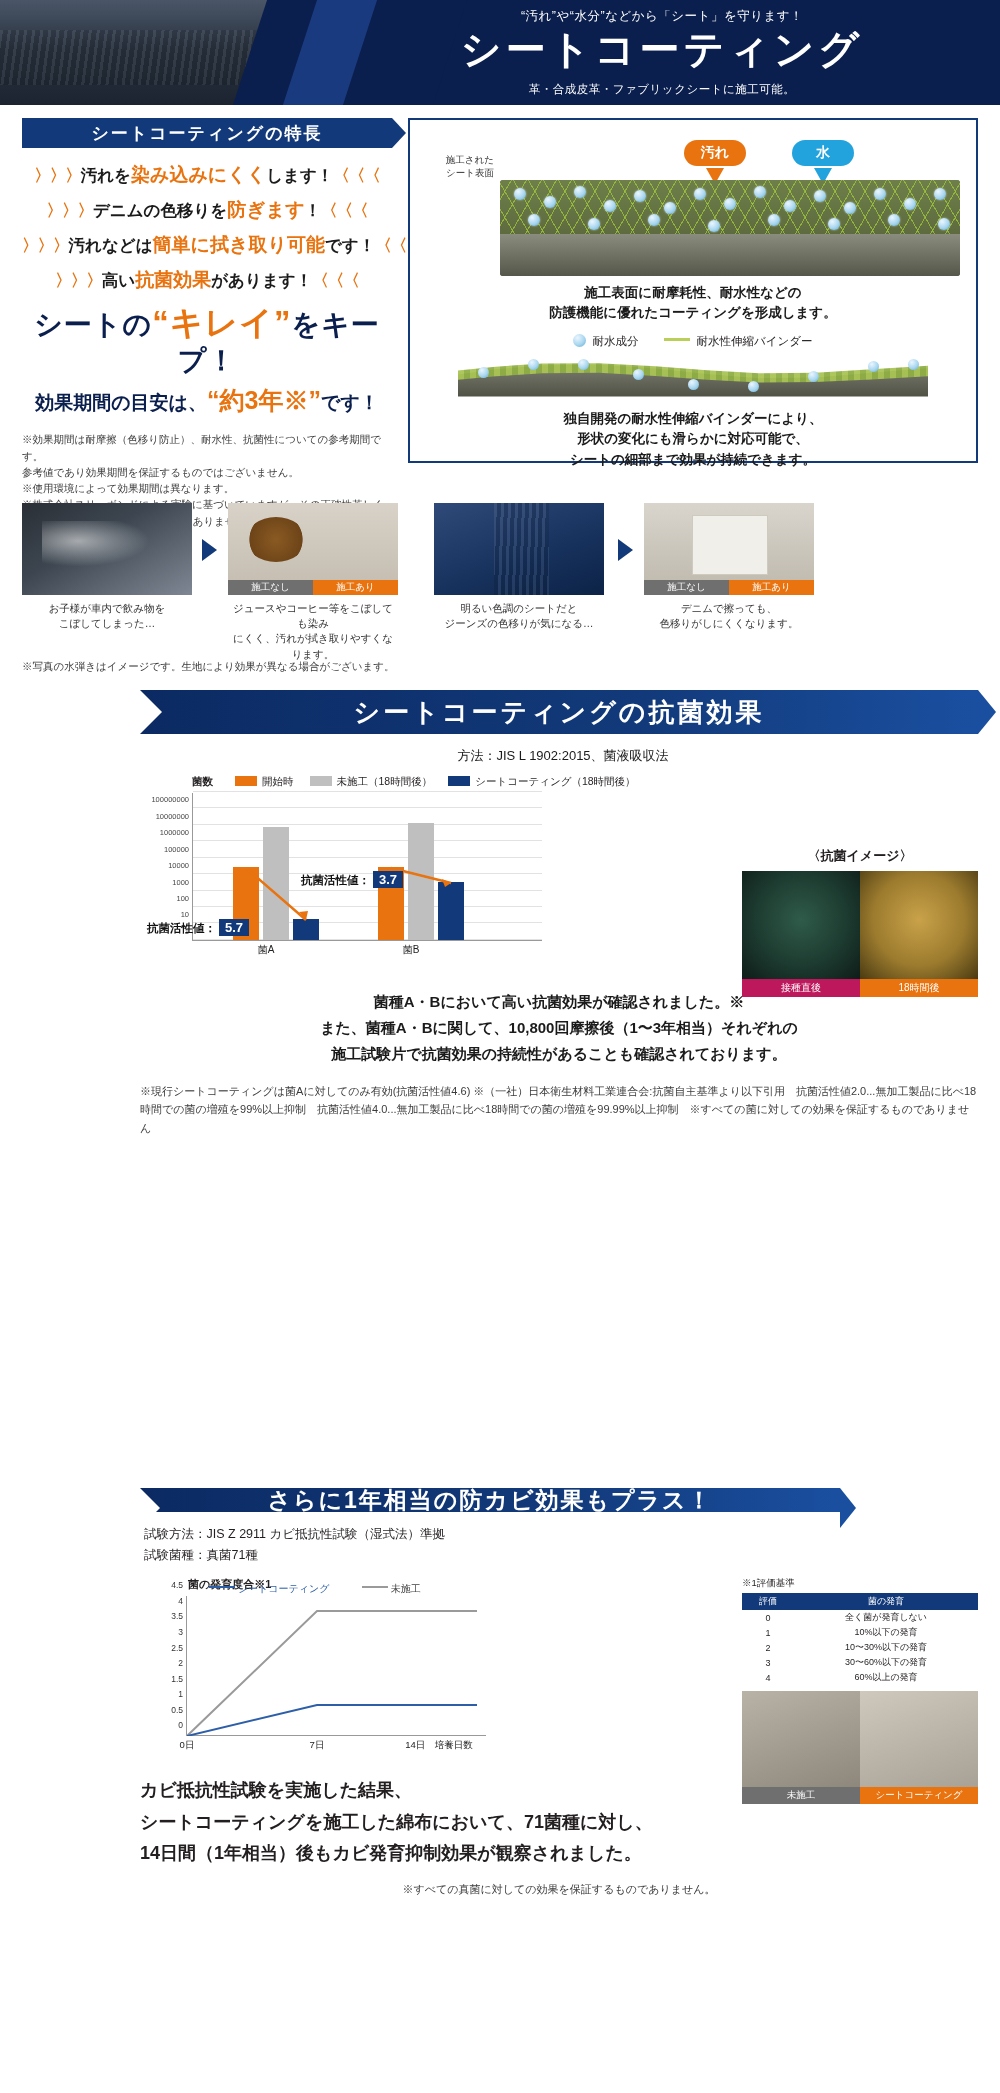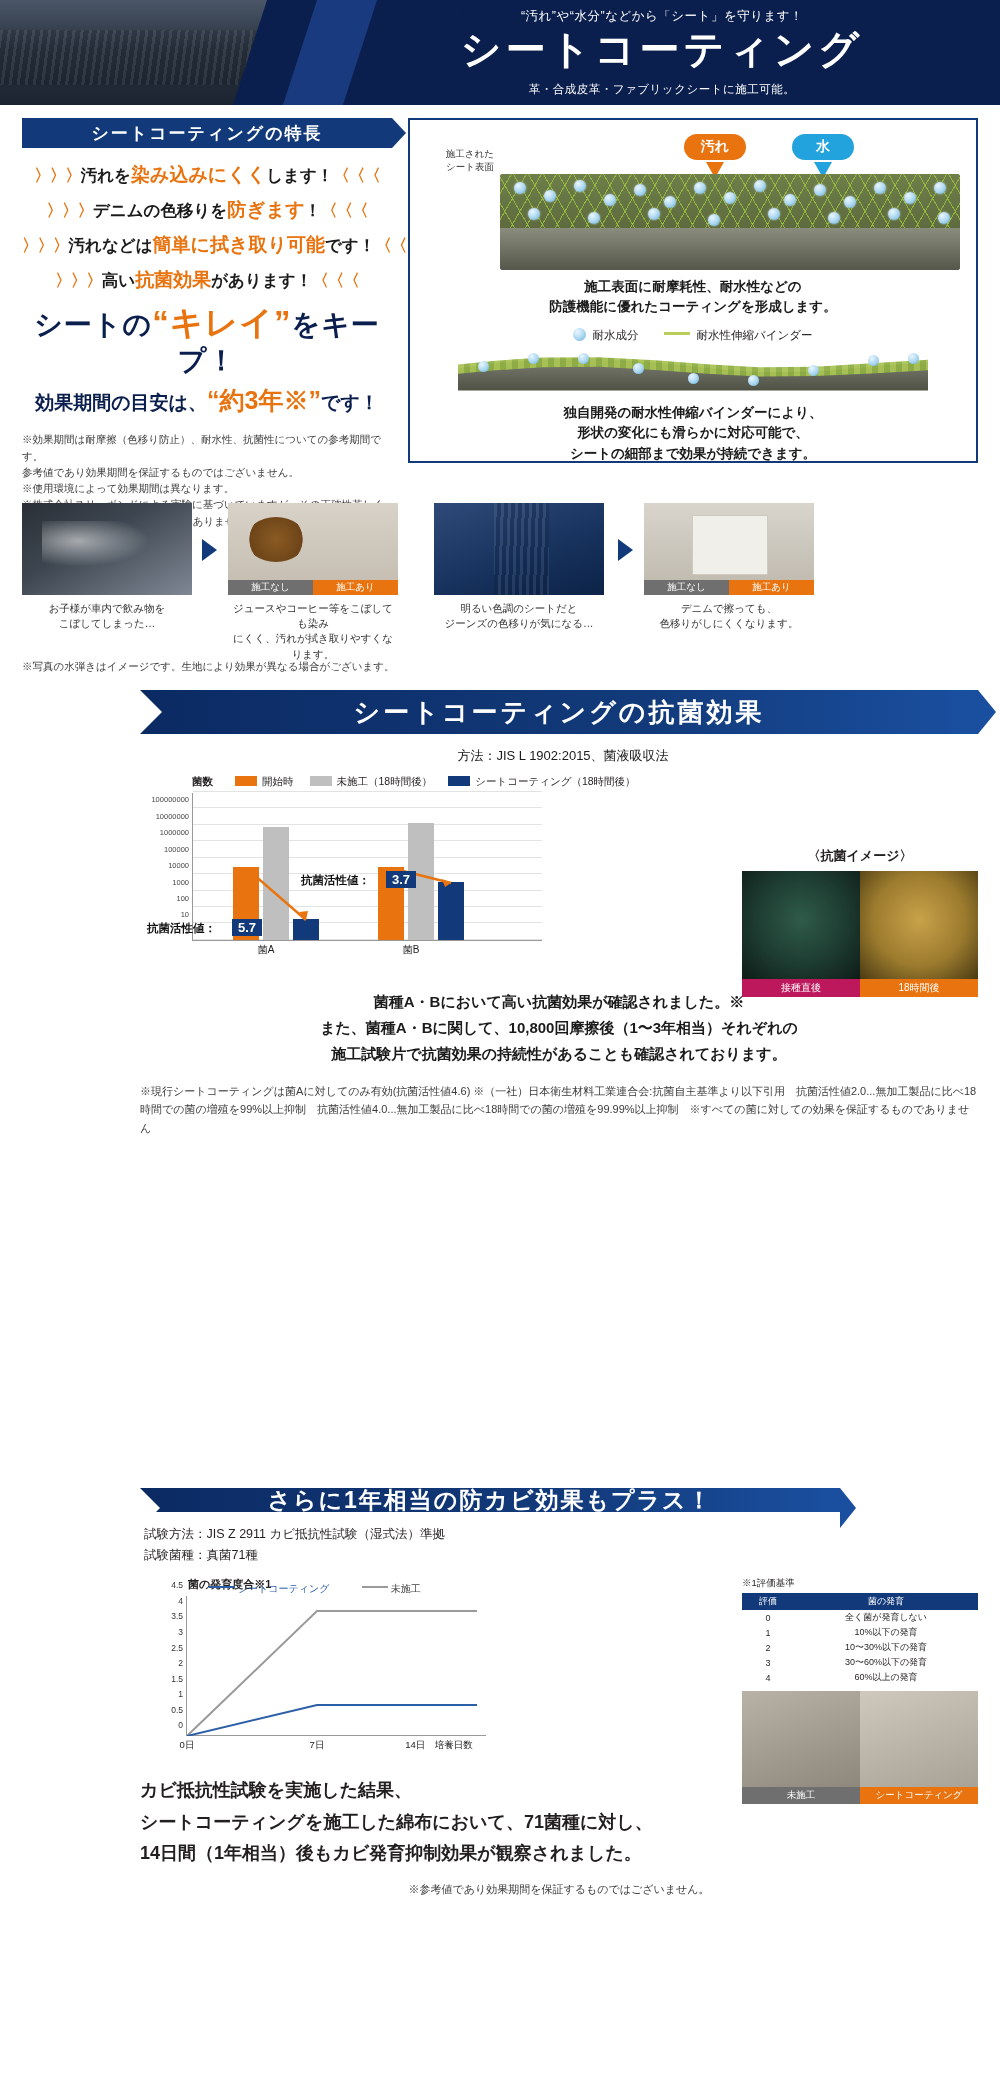--- a/index.html
+++ b/index.html
@@ -80,21 +80,21 @@
   .keep-1 { font-size:28px; font-weight:bold; color:#0b1f4e; letter-spacing:1px; line-height:1.25; }
   .keep-1 .kirei { color:#e8730f; font-size:33px; }
   .keep-2 { margin-top:6px; font-size:19px; font-weight:bold; color:#0b1f4e; }
   .keep-2 .yrs { color:#e8730f; font-size:25px; }
 
   .notes { margin-top:14px; font-size:10.5px; line-height:1.55; color:#3b3b3b; }
 
   
   .diagram {
     position:absolute; left:408px; top:118px; width:570px; height:345px;
-    border:2px solid #123a7a; background:#fff; padding:10px 12px;
+    border:2px solid #123a7a; background:#fff; padding:16px 12px;
   }
   .dg-top { position:relative; height:145px; }
   .dg-label-left {
     position:absolute; left:2px; top:18px; width:70px; font-size:9.5px; color:#333; line-height:1.35; text-align:right;
   }
   .bubble {
     position:absolute; top:4px; width:62px; height:26px; border-radius:13px;
     color:#fff; font-size:14px; font-weight:bold; display:flex; align-items:center; justify-content:center;
   }
   .bubble.dirt { left:262px; background:#e8730f; }
@@ -217,21 +217,21 @@
   }
   .chart .grid { position:absolute; left:0; right:0; border-top:1px solid #e2e2e2; }
   .chart .ytick { position:absolute; right:100%; margin-right:4px; font-size:7.5px; color:#444; transform:translateY(-50%); white-space:nowrap; }
   .chart .bar { position:absolute; bottom:0; width:26px; }
   .chart .xlabel { position:absolute; top:100%; margin-top:3px; font-size:10px; color:#222; transform:translateX(-50%); }
 
   .kpi {
     position:absolute; font-size:11.5px; font-weight:bold; color:#111;
     background:transparent; white-space:nowrap;
   }
-  .kpi .val { background:#123a7a; color:#fff; padding:1px 6px; margin-left:16px; font-size:13px; }
+  .kpi .val { background:#123a7a; color:#fff; padding:1px 6px; margin-left:3px; font-size:13px; }
 
   .imgbox {
     position:absolute; right:0; top:72px; width:236px;
   }
   .imgbox .ttl { text-align:center; font-size:13px; font-weight:bold; margin-bottom:6px; }
   .imgbox .pics { position:relative; width:236px; height:108px; background:#222; overflow:hidden; display:flex; }
   .imgbox .pics .d1 { flex:1; background:radial-gradient(circle at 50% 45%, #2f5b4a 0%, #1d3b30 55%, #0e1c17 100%); }
   .imgbox .pics .d2 { flex:1; background:radial-gradient(circle at 50% 45%, #c9a24a 0%, #9c7b2e 55%, #4a3a12 100%); }
   .imgbox .bars { display:flex; }
   .imgbox .bars span { flex:1; color:#fff; font-size:10px; padding:2px 0; text-align:center; }
@@ -597,16 +597,16 @@
         <div class="moldbars">
           <span class="l">未施工</span>
           <span class="r">シートコーティング</span>
         </div>
       </div>
     </div>
 
     <div class="sec3-text" style="white-space:pre-line">カビ抵抗性試験を実施した結果、
 シートコーティングを施工した綿布において、71菌種に対し、
 14日間（1年相当）後もカビ発育抑制効果が観察されました。</div>
-    <div class="sec3-note">※参考値であり効果期間を保証するものではございません。</div>
+    <div class="sec3-note">※すべての真菌に対しての効果を保証するものでありません。</div>
   </div>
 
 </div>
 
 </body></html>

